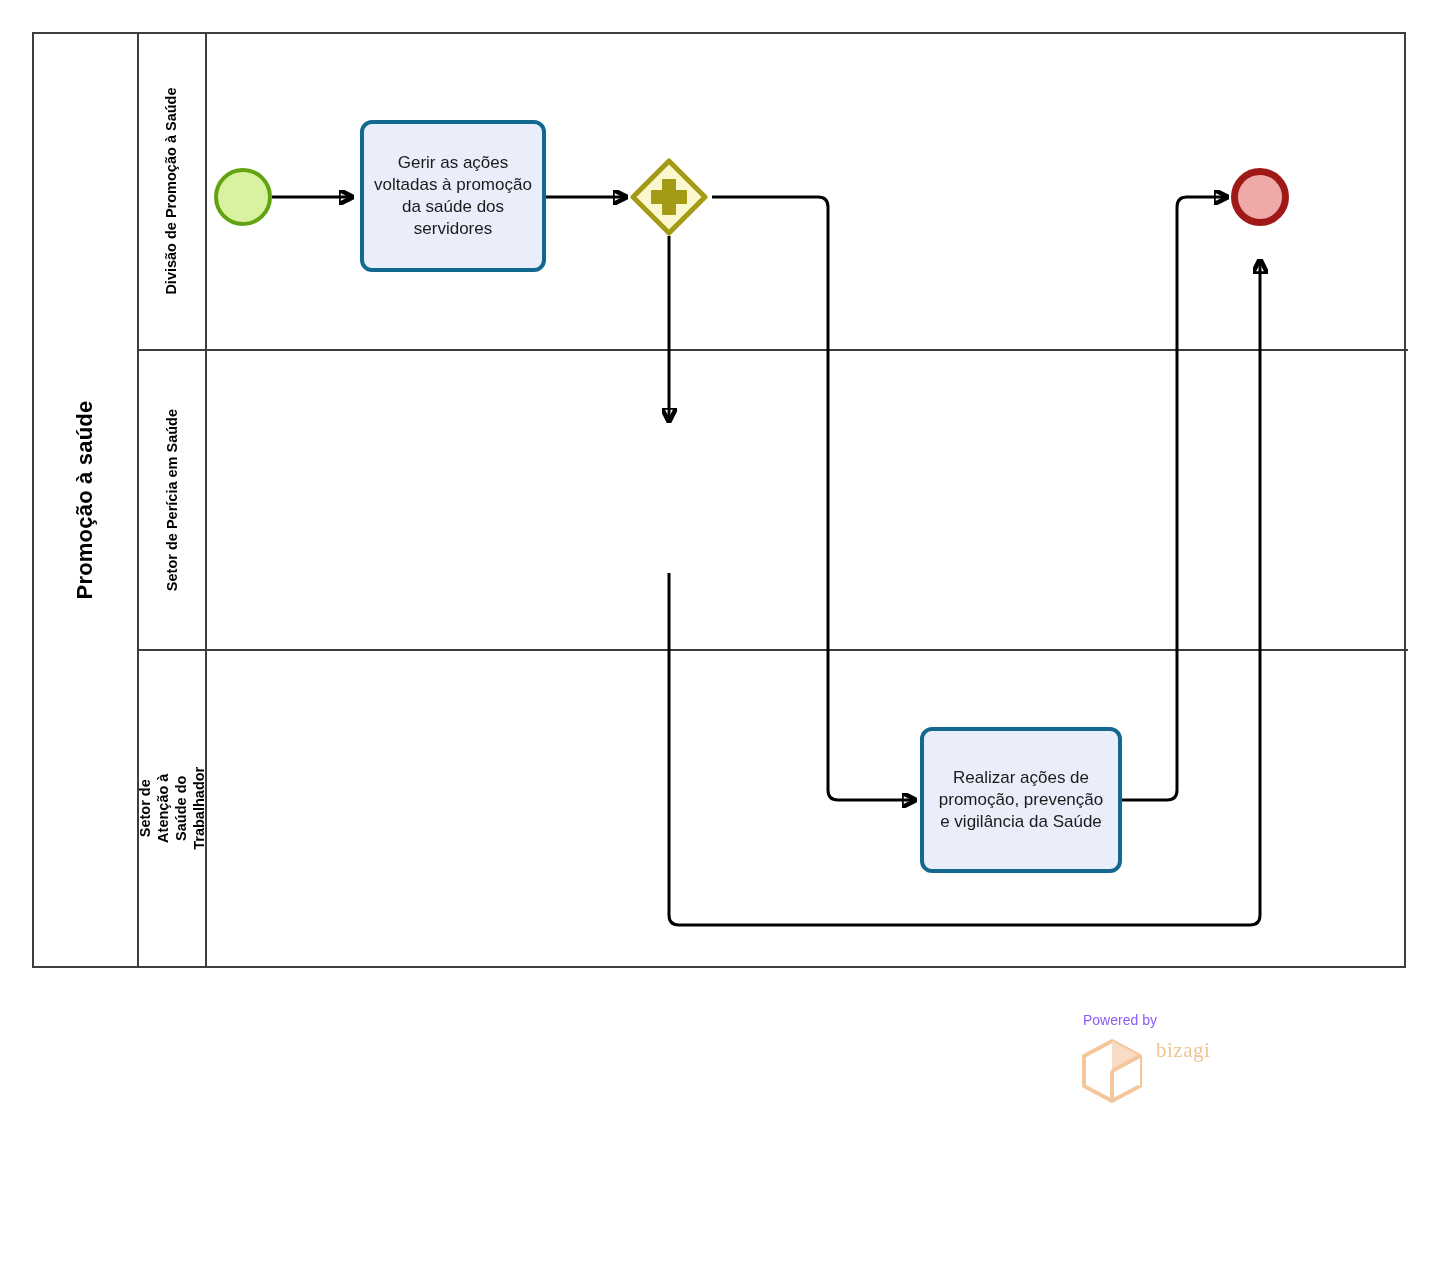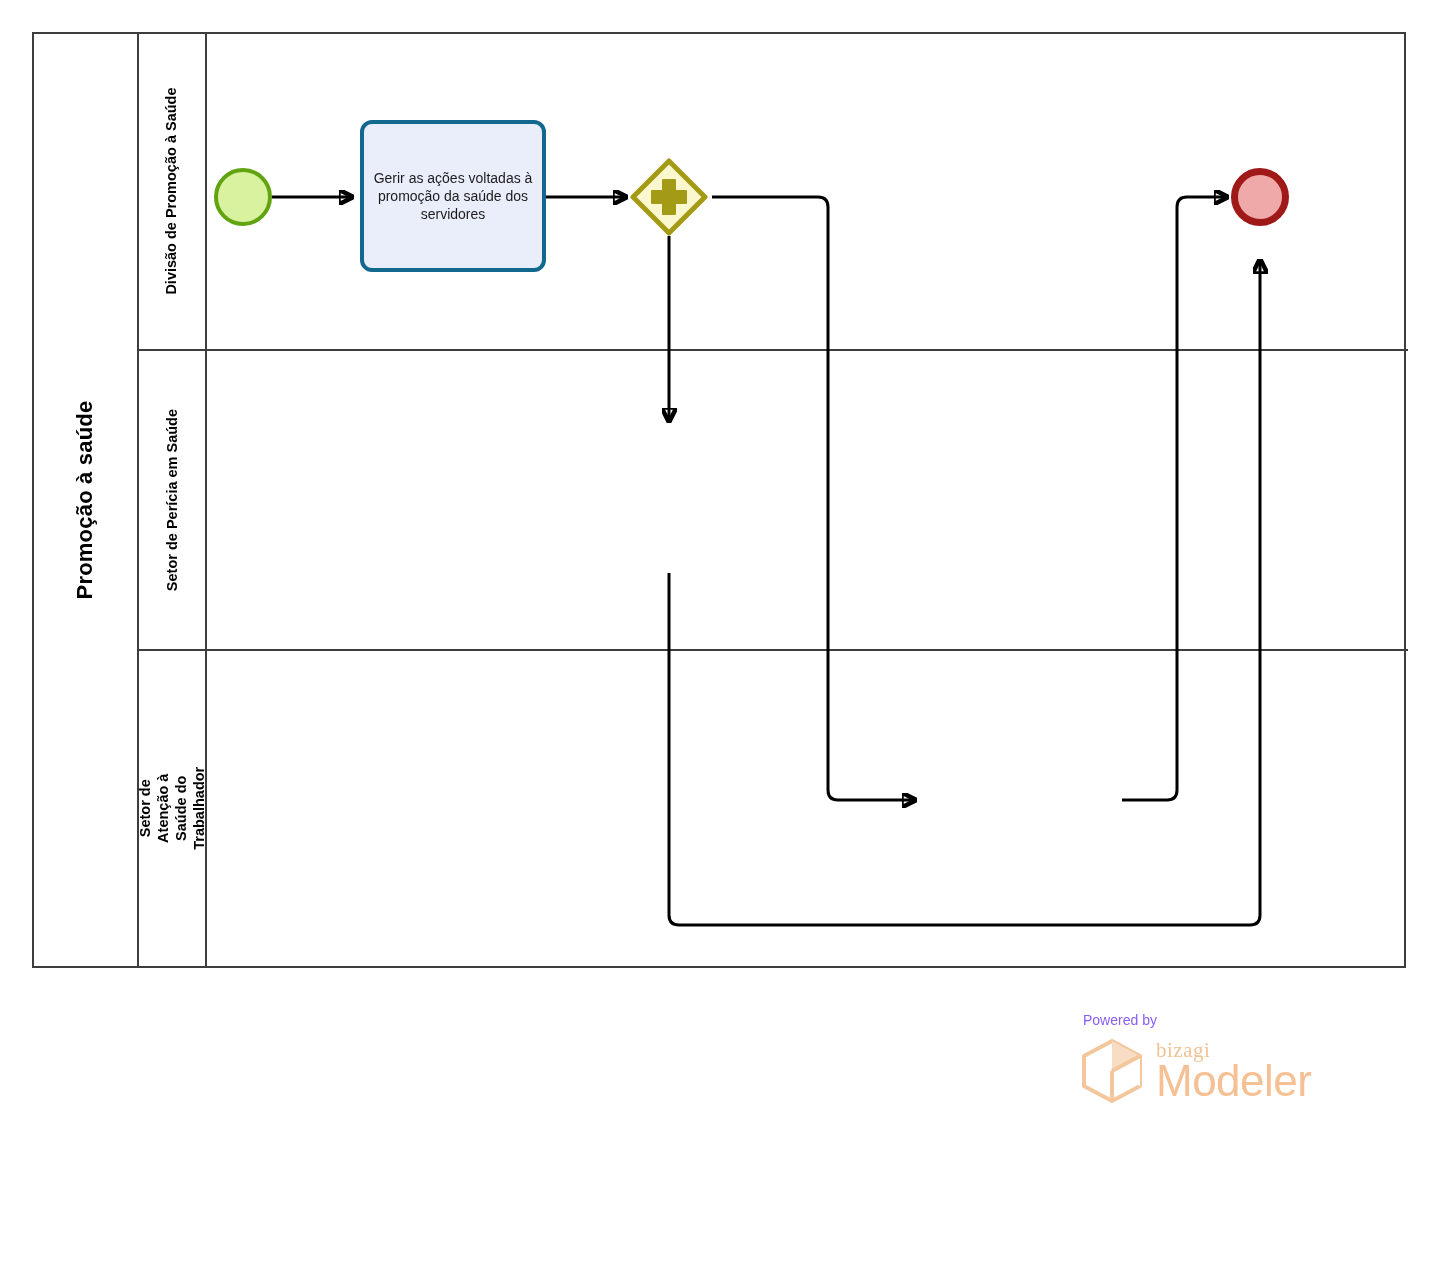--- a/index.html
+++ b/index.html
@@ -109,21 +109,21 @@
     background: #eaeefb;
     border: 4px solid #12688f;
     border-radius: 12px;
     display: flex;
     align-items: center;
     justify-content: center;
     text-align: center;
     padding: 4px 8px;
   }
   .task-label {
-    font-size: 14px;
+    font-size: 17px;
     color: #1b1b1b;
     line-height: 1.30;
     font-family: "Liberation Sans", sans-serif;
   }
 
   .gateway-wrap { width: 78px; height: 78px; }
   .gateway-wrap svg { display: block; }
 
   
   #flows {
@@ -224,31 +224,33 @@
   </div>
 
   <div class="shape gateway-wrap" style="left:630px; top:158px;">
     <svg width="78" height="78" viewBox="0 0 78 78">
       <polygon points="39,3 75,39 39,75 3,39" fill="#fbf8cf" stroke="#a39a16" stroke-width="5" stroke-linejoin="round"></polygon>
       <path d="M 33 22 L 45 22 L 45 33 L 56 33 L 56 45 L 45 45 L 45 56 L 33 56 L 33 45 L 22 45 L 22 33 L 33 33 Z" fill="#a39a16" stroke="#a39a16" stroke-width="2" stroke-linejoin="round"></path>
     </svg>
   </div>
 
 
+  <div class="shape task" style="left:920px; top:727px; width:202px; height:146px;">
+    <span class="task-label">Realizar ações de promoção, prevenção e vigilância da Saúde</span>
+  </div>
 
   <div class="shape event-end" style="left:1231px; top:168px;"></div>
 
   <div class="branding">
     <span class="powered-by">Powered by</span>
     <span class="brand-hex">
       <svg width="68" height="66" viewBox="0 0 68 66">
         <polygon points="34,3 62,18 62,48 34,63 6,48 6,18" fill="none" stroke="#f3c79b" stroke-width="4" stroke-linejoin="round"></polygon>
         <polygon points="34,3 62,18 34,33" fill="#f8ddc4" stroke="none"></polygon>
         <polygon points="34,33 62,18 62,48" fill="#ffffff" stroke="none"></polygon>
         <path d="M 34 33 L 62 18" stroke="#f3c79b" stroke-width="4" fill="none" stroke-linejoin="round"></path>
         <path d="M 34 33 L 34 63" stroke="#f3c79b" stroke-width="4" fill="none" stroke-linejoin="round"></path>
       </svg>
     </span>
     <span class="brand-bizagi">bizagi</span>
-    <span class="brand-modeler">Modeler</span>
   </div>
 
 </div>
 
 </body></html>

